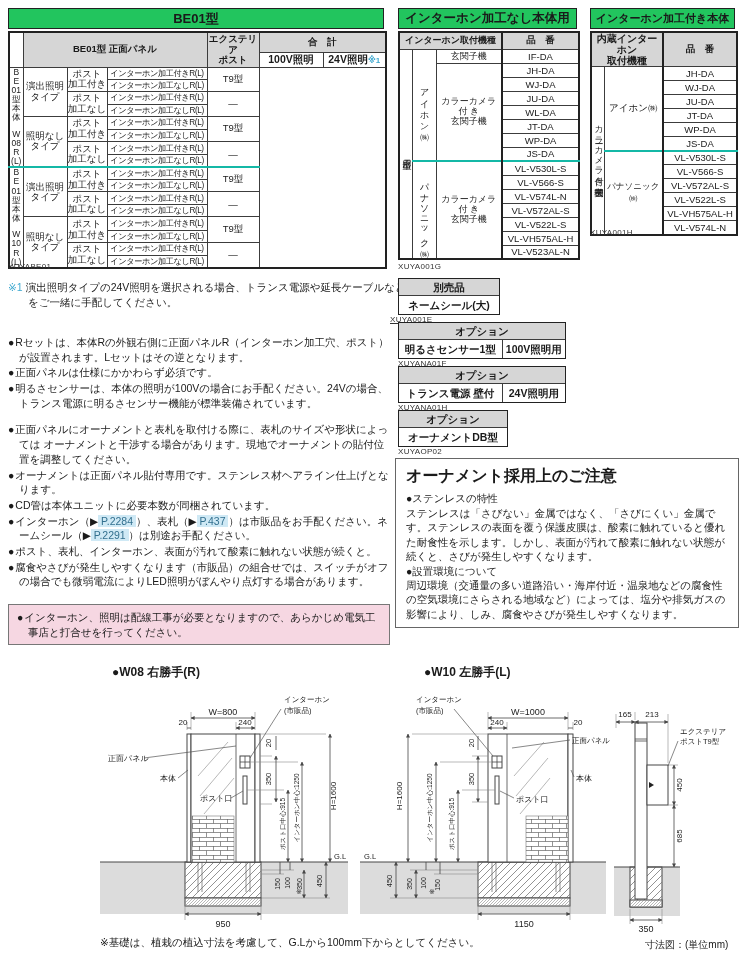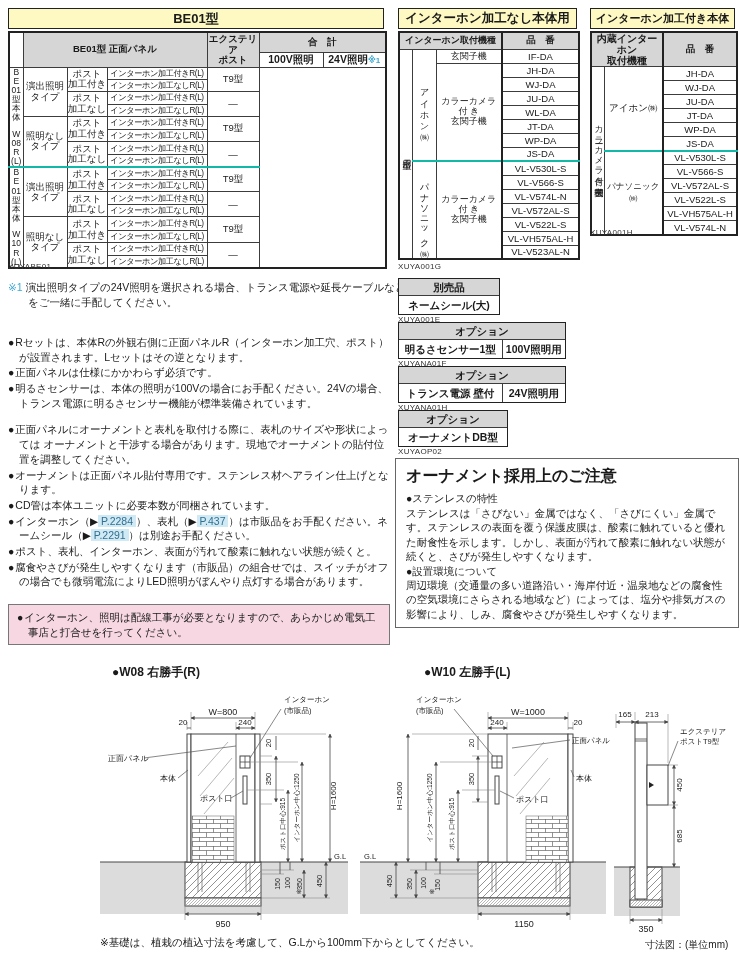--- a/index.html
+++ b/index.html
@@ -1,20 +1,20 @@
 <!DOCTYPE html>
 <html><head>
 <meta charset="utf-8">
 <style>
   html,body{margin:0;padding:0;background:#fff;}
   body{font-family:"Liberation Sans","DejaVu Sans",sans-serif;color:#1a1a1a;}
   #page{position:relative;width:740px;height:963px;background:#fff;overflow:hidden;}
   .abs{position:absolute;}
   
-  .ttl{border:1.5px solid #222;background:#fef9c3;text-align:center;font-weight:bold;
+  .ttl{border:1.5px solid #222;background:#22c55e;text-align:center;font-weight:bold;
        font-size:13px;height:19px;line-height:19px;}
   .code{font-size:8px;color:#333;letter-spacing:.3px;}
   
   table{border-collapse:collapse;background:#fff;table-layout:fixed;}
   td{border:1px solid #3c3c3c;text-align:center;vertical-align:middle;padding:0;overflow:hidden;}
   .gh{background:#d6d6d6;font-weight:bold;}
   .pl{white-space:pre-line;line-height:1.1;}
   .t-be01{width:377px;border:2px solid #222;font-size:9.5px;}
   .t-be01 tr{height:12px;}
   .t-be01 tr.h1{height:20px;}
@@ -378,21 +378,21 @@
   <div class="abs warn" style="left:8px;top:604px;width:364px;">
     <div class="bullet"><span class="bm">●</span><span>インターホン、照明は配線工事が必要となりますので、あらかじめ電気工事店と打合せを行ってください。</span></div>
   </div>
 
   <div class="abs opt" style="left:398px;top:278px;width:100px;">
     <div class="oh">別売品</div>
     <div class="orow">
         <div class="oc">ネームシール(大)</div>
       </div>
   </div>
-  <div class="abs code" style="left:398px;top:315px;text-decoration:underline;">XUYA001E</div>
+  <div class="abs code" style="left:390px;top:315px;text-decoration:underline;">XUYA001E</div>
 
   <div class="abs opt" style="left:398px;top:322px;width:166px;">
     <div class="oh">オプション</div>
     <div class="orow">
         <div class="oc" style="flex:1.65;">明るさセンサー1型</div>
         <div class="oc">100V照明用</div>
       </div>
   </div>
   <div class="abs code" style="left:398px;top:359px;">XUYANA01F</div>
 

